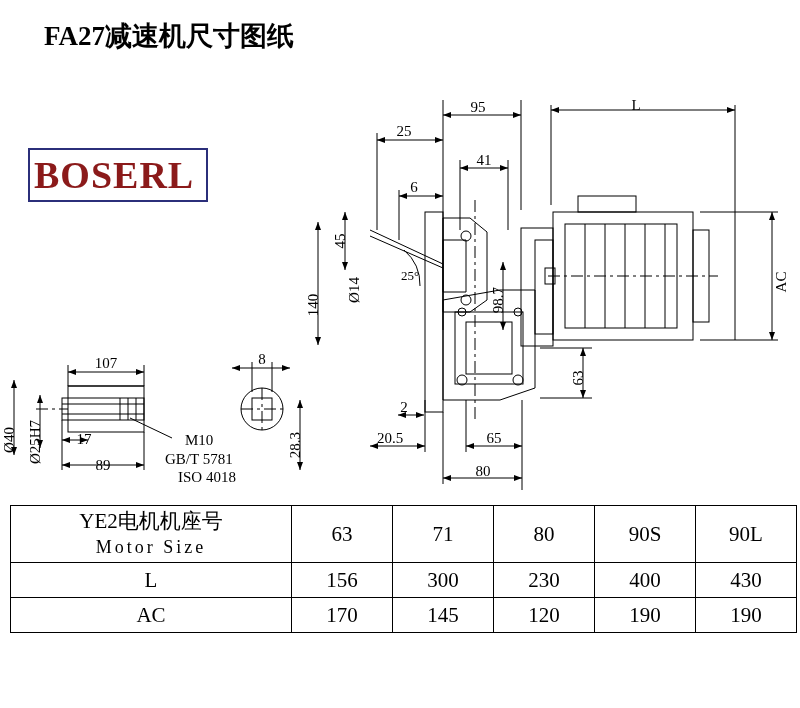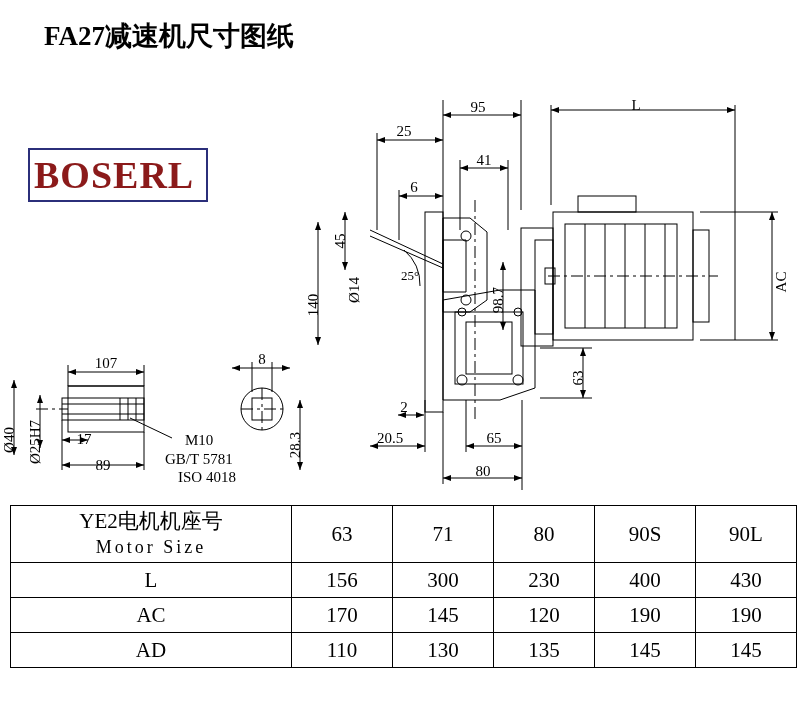--- a/index.html
+++ b/index.html
@@ -328,22 +328,14 @@
       <td class="datacell">430</td>
     </tr>
     <tr>
       <td class="rowhead">AC</td>
       <td class="datacell">170</td>
       <td class="datacell">145</td>
       <td class="datacell">120</td>
       <td class="datacell">190</td>
       <td class="datacell">190</td>
     </tr>
-    <tr>
-      <td class="rowhead">AD</td>
-      <td class="datacell">110</td>
-      <td class="datacell">130</td>
-      <td class="datacell">135</td>
-      <td class="datacell">145</td>
-      <td class="datacell">145</td>
-    </tr>
   </tbody>
 </table>
 
 </body></html>

